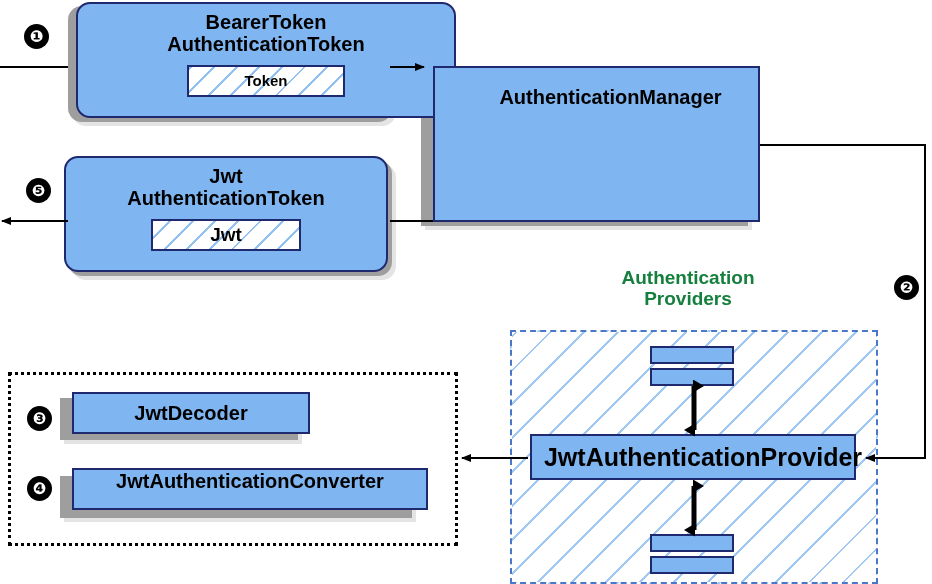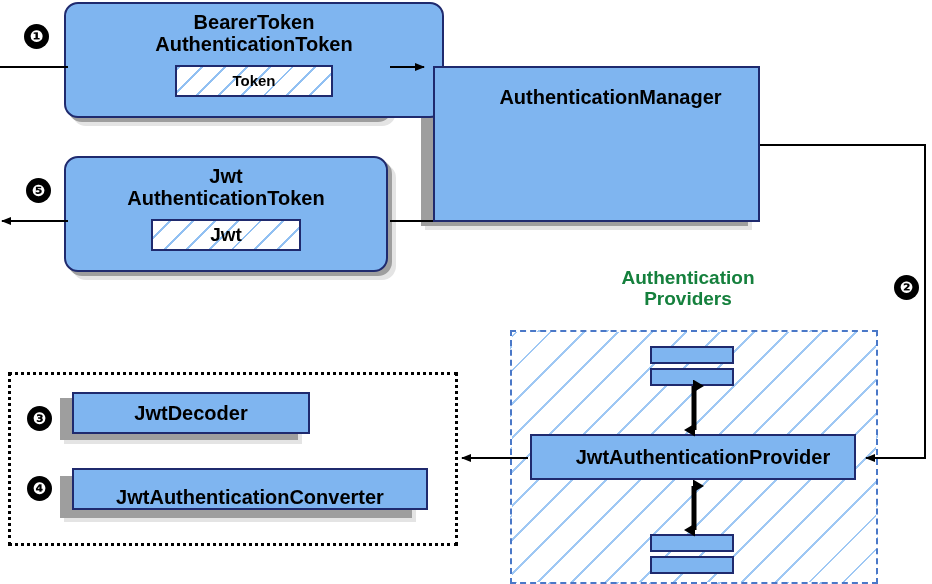--- a/index.html
+++ b/index.html
@@ -173,21 +173,21 @@
     <line x1="68" y1="221" x2="2" y2="221" stroke="#000" stroke-width="2" marker-end="url(#arrowhead)"></line>
 
     <line x1="528" y1="458" x2="462" y2="458" stroke="#000" stroke-width="2" marker-end="url(#arrowhead)"></line>
 
     <line x1="694" y1="386" x2="694" y2="430" stroke="#000" stroke-width="5" marker-start="url(#arrow-up)" marker-end="url(#arrow-down)"></line>
     <line x1="694" y1="486" x2="694" y2="530" stroke="#000" stroke-width="5" marker-start="url(#arrow-up)" marker-end="url(#arrow-down)"></line>
   </svg>
 
   <div class="shadow2" style="left:72px; top:10px; width:324px; height:116px; border-radius:14px;"></div>
   <div class="shadow" style="left:68px; top:6px; width:324px; height:116px; border-radius:14px;"></div>
-  <div class="node round" style="left:64px; top:2px; width:380px; height:116px; padding-top:7px;">
+  <div class="node round" style="left:76px; top:2px; width:380px; height:116px; padding-top:7px;">
     <div class="node-title" style="font-size:20px;">BearerToken
 AuthenticationToken</div>
     <div class="slot" style="width:158px; height:32px; margin-top:9px; font-size:15px;">Token</div>
   </div>
 
   <div class="shadow2" style="left:72px; top:164px; width:324px; height:116px; border-radius:14px;"></div>
   <div class="shadow" style="left:68px; top:160px; width:324px; height:116px; border-radius:14px;"></div>
   <div class="node round" style="left:64px; top:156px; width:324px; height:116px; padding-top:7px;">
     <div class="node-title" style="font-size:20px;">Jwt
 AuthenticationToken</div>
@@ -206,37 +206,37 @@
 Providers</div>
 
   <div class="group-hatch" style="left:510px; top:330px; width:368px; height:254px;"></div>
 
   <div class="mini-bar" style="left:650px; top:346px; width:84px; height:18px;"></div>
   <div class="mini-bar" style="left:650px; top:368px; width:84px; height:18px;"></div>
 
   <div class="shadow2" style="left:522px; top:442px; width:326px; height:46px;"></div>
   <div class="shadow" style="left:518px; top:438px; width:326px; height:46px;"></div>
   <div class="node" style="left:530px; top:434px; width:326px; height:46px; justify-content:center;">
-    <div class="node-title" style="font-size:20px;margin-left:20px;">JwtAuthenticationProvider</div>
+    <div class="node-title" style="font-size:25px;margin-left:20px;">JwtAuthenticationProvider</div>
   </div>
 
   <div class="mini-bar" style="left:650px; top:534px; width:84px; height:18px;"></div>
   <div class="mini-bar" style="left:650px; top:556px; width:84px; height:18px;"></div>
 
   <div class="group-dotted" style="left:8px; top:372px; width:450px; height:174px;"></div>
 
   <div class="shadow2" style="left:64px; top:402px; width:238px; height:42px;"></div>
   <div class="shadow" style="left:60px; top:398px; width:238px; height:42px;"></div>
   <div class="node" style="left:72px; top:392px; width:238px; height:42px; justify-content:center;">
     <div class="node-title" style="font-size:20px;">JwtDecoder</div>
   </div>
 
   <div class="shadow2" style="left:64px; top:480px; width:352px; height:42px;"></div>
   <div class="shadow" style="left:60px; top:476px; width:352px; height:42px;"></div>
-  <div class="node" style="left:72px; top:468px; width:356px; height:42px; justify-content:flex-end;">
+  <div class="node" style="left:72px; top:468px; width:356px; height:42px; justify-content:flex-start;">
     <div class="node-title" style="font-size:20px;">JwtAuthenticationConverter</div>
   </div>
 
   <div class="badge" style="left:24px; top:24px;">❶</div>
   <div class="badge" style="left:894px; top:275px;">❷</div>
   <div class="badge" style="left:27px; top:406px;">❸</div>
   <div class="badge" style="left:27px; top:476px;">❹</div>
   <div class="badge" style="left:26px; top:178px;">❺</div>
 
 </div>

